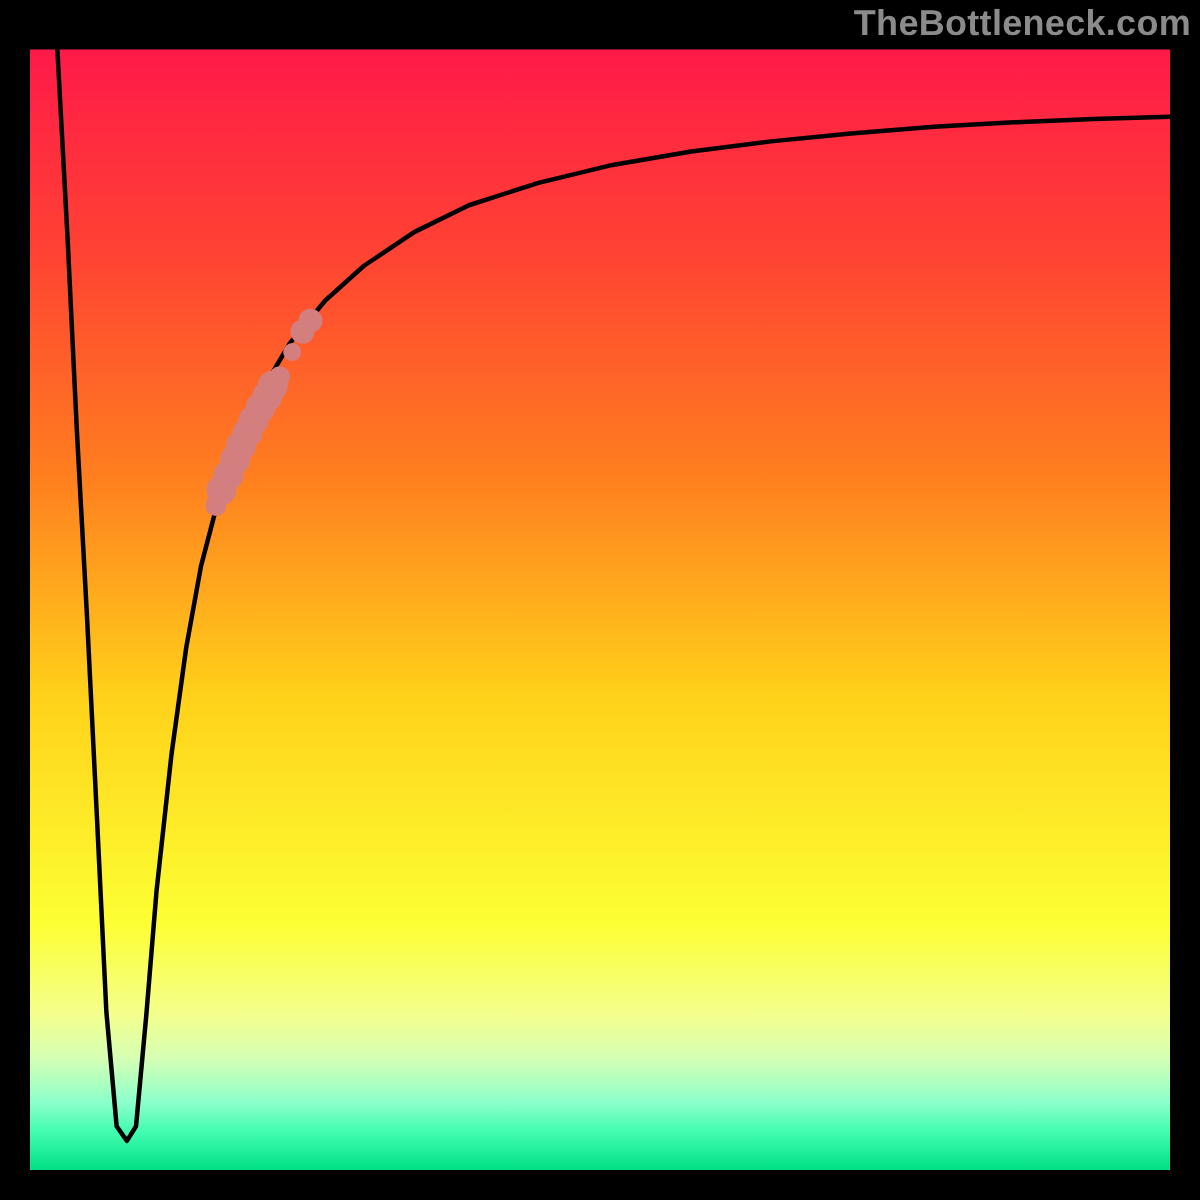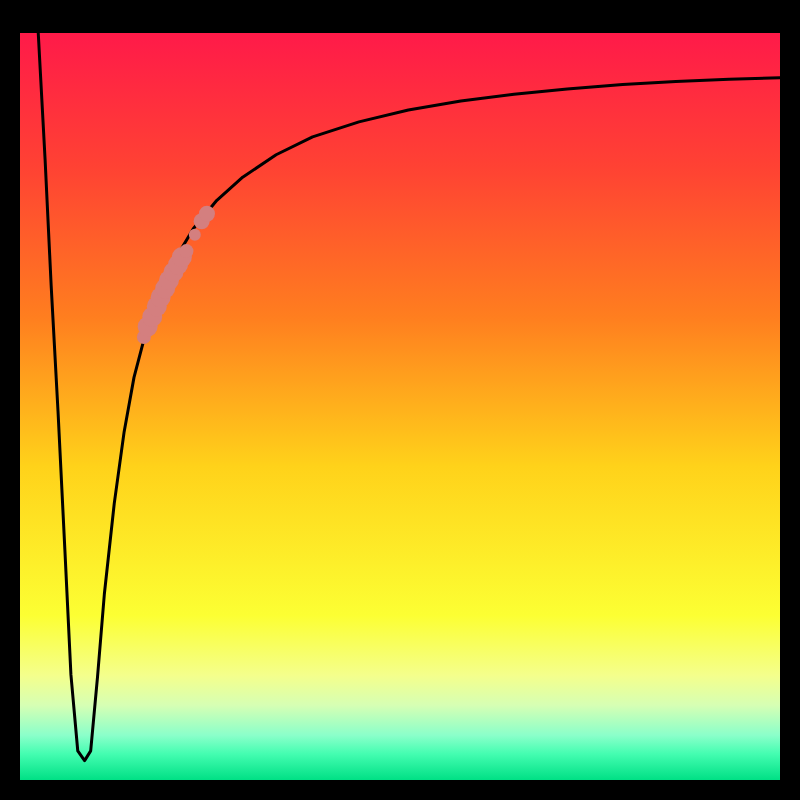--- a/index.html
+++ b/index.html
@@ -55,13 +55,14 @@
         <circle cx="168.96" cy="280.26" r="10" fill="#d47f7f"></circle>
         <circle cx="173.52" cy="272.04" r="10" fill="#d47f7f"></circle>
         <circle cx="178.08" cy="264.57" r="10" fill="#d47f7f"></circle>
         <circle cx="181.88" cy="257.10" r="10" fill="#d47f7f"></circle>
         <circle cx="186.44" cy="251.12" r="7" fill="#d47f7f"></circle>
         <circle cx="194.80" cy="234.69" r="6" fill="#d47f7f"></circle>
         <circle cx="201.64" cy="221.24" r="8" fill="#d47f7f"></circle>
         <circle cx="206.96" cy="213.77" r="8" fill="#d47f7f"></circle>
       </g>
     </svg>
+  <div class="watermark">TheBottleneck.com</div>
 </div>
 
 </body></html>

